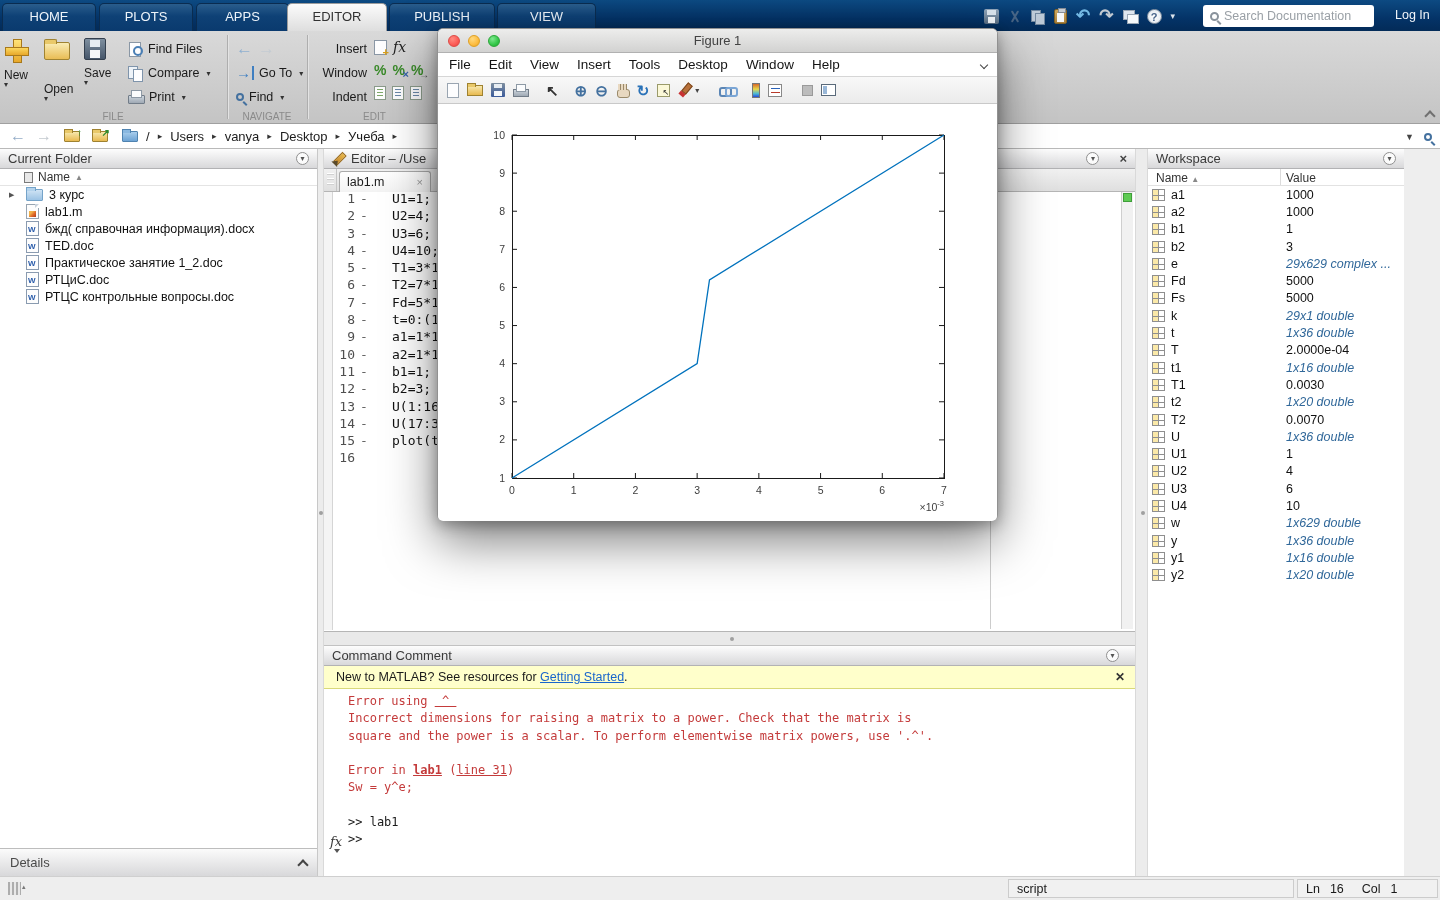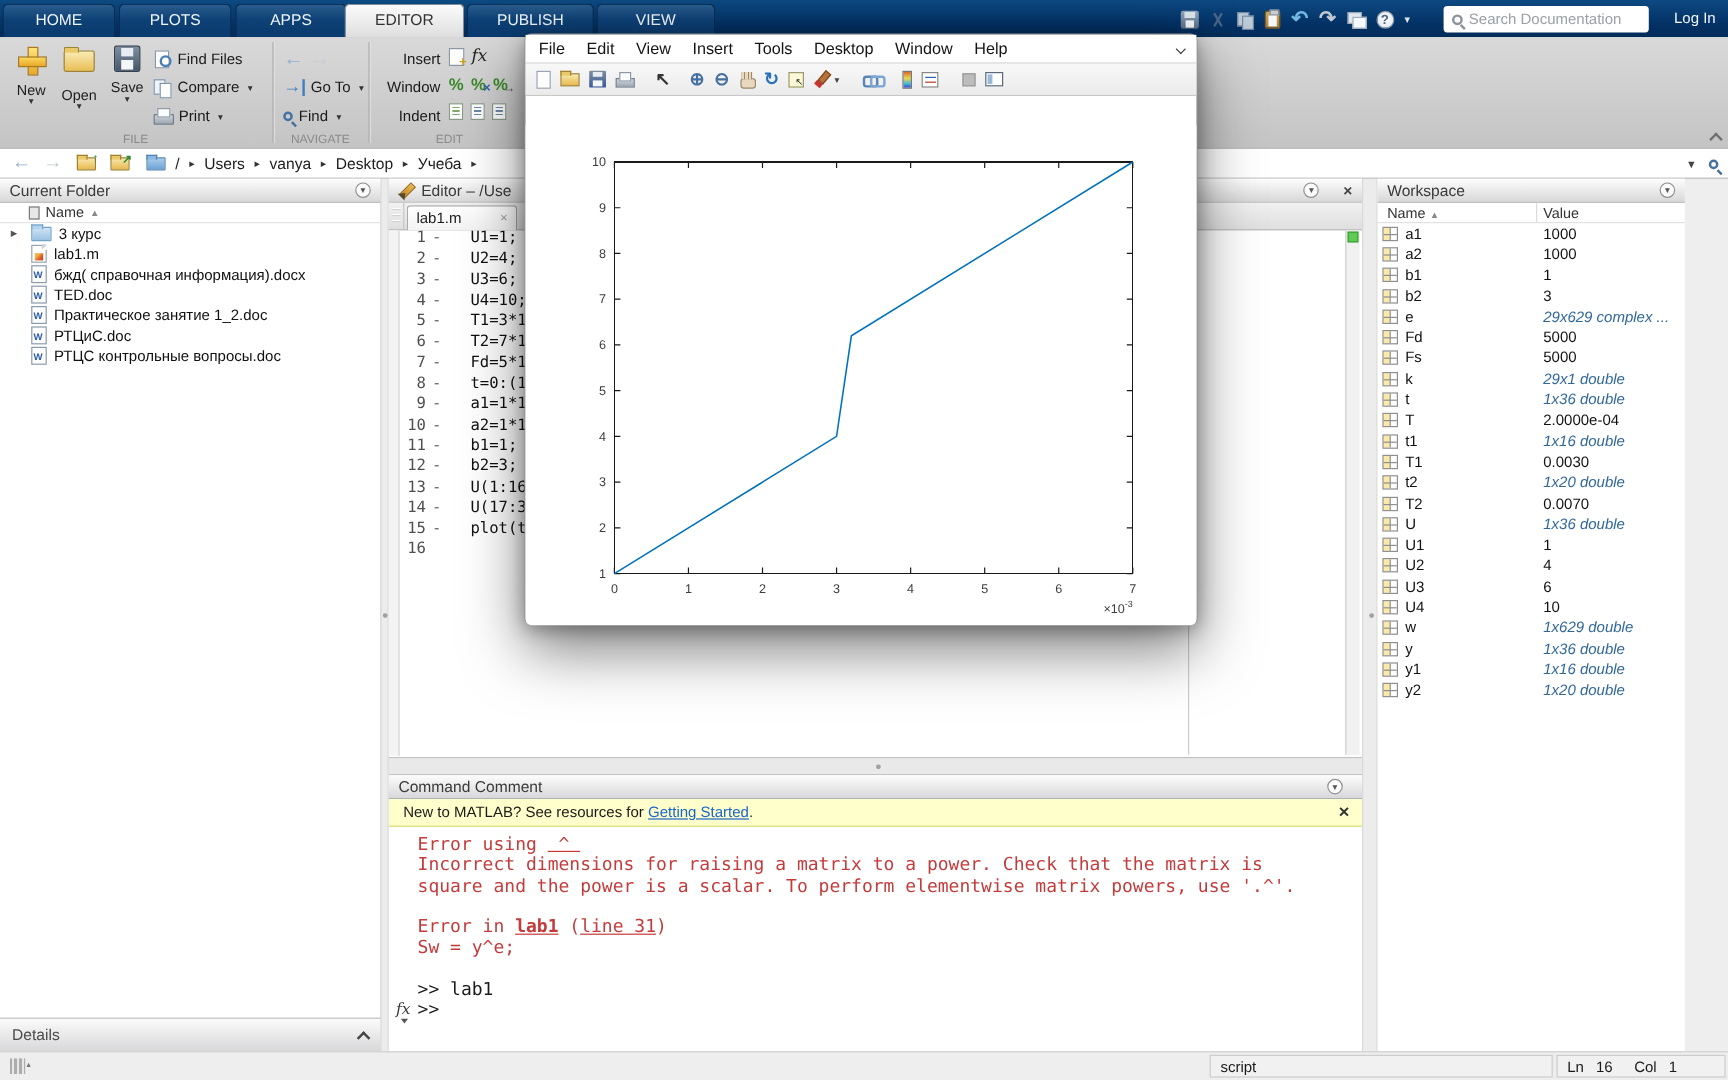--- a/index.html
+++ b/index.html
@@ -32,21 +32,21 @@
 .qi-dropdown{color:#dce4ec;font-size:9px}
 #searchbox{position:absolute;left:1203px;top:5px;width:171px;height:22px;background:#fff;border-radius:3px;display:flex;align-items:center;padding-left:7px;gap:5px}
 #searchbox .ph{color:#9aa0a6;font-size:12.5px}
 .mag{display:inline-block;width:9px;height:9px;border:2px solid #8a939c;border-radius:50%;position:relative;flex:none}
 .mag:after{content:"";position:absolute;width:2px;height:5px;background:#8a939c;left:6px;top:6px;transform:rotate(-45deg)}
 #login{position:absolute;left:1395px;top:8px;color:#f2f6fa;font-size:12.5px}
 
 #ribbon{position:absolute;left:0;top:31px;width:1440px;height:93px;background:linear-gradient(#d9d9d9,#c4c4c4);border-bottom:1px solid #a0a0a0}
 .rsec-label{position:absolute;bottom:1px;font-size:10px;color:#8a8a8a;text-align:center}
 .rsep{position:absolute;top:4px;bottom:4px;width:1px;background:#aeaeae;box-shadow:1px 0 0 #e3e3e3}
-.bigbtn{position:absolute;top:7px;width:44px;text-align:center}
+.bigbtn{position:absolute;top:7px;width:44px;}
 .bigbtn .lbl{font-size:12px;color:#1c1c1c;margin-top:3px}
 .bigbtn .car{font-size:8px;color:#333;line-height:6px}
 .iplus{display:inline-block;width:24px;height:24px;position:relative}
 .iplus:before{content:"";position:absolute;left:9px;top:1px;width:7px;height:22px;background:linear-gradient(#ffe378,#e8a82a);border:1px solid #a8791c}
 .iplus:after{content:"";position:absolute;left:1px;top:9px;width:22px;height:7px;background:linear-gradient(#fbd75e,#e8a82a);border:1px solid #a8791c}
 .ifold{display:inline-block;width:26px;height:18px;position:relative;background:linear-gradient(#f9ecb4,#e9bd55);border:1px solid #a08331;border-radius:2px;margin-top:4px}
 .ifold:before{content:"";position:absolute;left:-1px;top:-4px;width:11px;height:4px;background:#e9c96a;border:1px solid #a08331;border-bottom:none;border-radius:2px 2px 0 0}
 .iflop{display:inline-block;width:22px;height:22px;position:relative;background:linear-gradient(#7e8f9f,#46566a);border:1px solid #333f4e;border-radius:2px}
 .iflop:before{content:"";position:absolute;left:5px;top:1px;right:5px;height:7px;background:#e7edf2}
 .iflop:after{content:"";position:absolute;left:5px;bottom:1px;right:5px;height:8px;background:#f4f7fa}
@@ -135,21 +135,21 @@
 #ed-split{position:absolute;left:666px;top:43px;bottom:2px;width:1px;background:#ccc}
 #ed-indcol{position:absolute;right:2px;top:43px;width:12px;bottom:2px;background:#f1f1f1;border-left:1px solid #cfcfcf}
 #ed-green{position:absolute;left:1px;top:1px;width:9px;height:9px;background:#5ecb53;border:1px solid #3f9e39}
 #centersplit{position:absolute;left:324px;top:632px;width:811px;height:13px;background:#e9e9e9}
 
 #cmd{position:absolute;left:324px;top:645px;width:811px;height:231px;background:#fff;border-top:1px solid #c2c2c2}
 #cmd-banner{height:23px;background:#ffffcb;border-bottom:1px solid #d9d97a;display:flex;align-items:center;padding-left:12px;font-size:12.5px;color:#1a1a1a;position:relative}
 #cmd-banner a{color:#1a66cc;text-decoration:underline}
 #cmd-banner span,#cmd-banner a{white-space:pre}
 #cmd-banner .bx{position:absolute;right:10px;top:4px;font-size:12px;font-weight:bold;color:#333}
-#cmd-lines{position:absolute;left:24px;top:48px;right:4px;font-family:"DejaVu Sans Mono",monospace;font-size:15px;color:#1a1a1a}
+#cmd-lines{position:absolute;left:24px;top:48px;right:4px;font-family:"DejaVu Sans Mono",monospace;font-size:12px;color:#1a1a1a}
 .cmdrow{height:17.3px;white-space:pre}
 .e{color:#c43b3b}.u{text-decoration:underline}.b{font-weight:bold}
 #fxmark{position:absolute;left:6px;top:188px;font-family:"DejaVu Serif",serif;font-style:italic;font-size:13px;color:#3a3a3a}
 #fxmark:after{content:"";position:absolute;left:4px;top:15px;border-left:3px solid transparent;border-right:3px solid transparent;border-top:4px solid #555}
 
 #ws{position:absolute;left:1148px;top:149px;width:256px;height:727px;background:#fff}
 #ws-colhdr{height:17px;border-bottom:1px solid #e2e2e2;position:relative;font-size:12px;color:#333}
 #ws-colhdr .n{position:absolute;left:8px;top:2px}
 #ws-colhdr .v{position:absolute;left:138px;top:2px}
 #ws-colhdr .dv{position:absolute;left:132px;top:0;bottom:0;width:1px;background:#dcdcdc}
@@ -242,21 +242,21 @@
 </div>
 
 <div id="ribbon">
   <div class="bigbtn" style="left:4px">
     <span class="iplus"></span>
     <div class="lbl">New</div>
     <div class="car">▾</div>
   </div>
   <div class="bigbtn" style="left:44px">
     <span class="ifold"></span>
-    <div class="lbl" style="margin-top:9px">Open</div>
+    <div class="lbl" style="margin-top:19px">Open</div>
     <div class="car">▾</div>
   </div>
   <div class="bigbtn" style="left:84px">
     <span class="iflop"></span>
     <div class="lbl">Save</div>
     <div class="car">▾</div>
   </div>
   <div class="rowbtn" style="left:128px;top:9px">
     <span class="iff"></span>
     <span>Find Files</span>
@@ -603,20 +603,26 @@
     </div>
   <div class="scell" id="cell-lncol">
     <span>Ln</span>
       <span class="val">16</span>
     <span style="margin-left:18px">Col</span>
       <span class="val">1</span>
   </div>
 </div>
 
 <div id="figwin">
+  <div id="fig-title">
+    <span class="light" id="l-close"></span>
+    <span class="light" id="l-min"></span>
+    <span class="light" id="l-max"></span>
+    <span>Figure 1</span>
+  </div>
   <div id="fig-menu">
     <span class="fmenu">File</span>
       <span class="fmenu">Edit</span>
       <span class="fmenu">View</span>
       <span class="fmenu">Insert</span>
       <span class="fmenu">Tools</span>
       <span class="fmenu">Desktop</span>
       <span class="fmenu">Window</span>
       <span class="fmenu">Help</span>
       <span class="chevd"></span>

